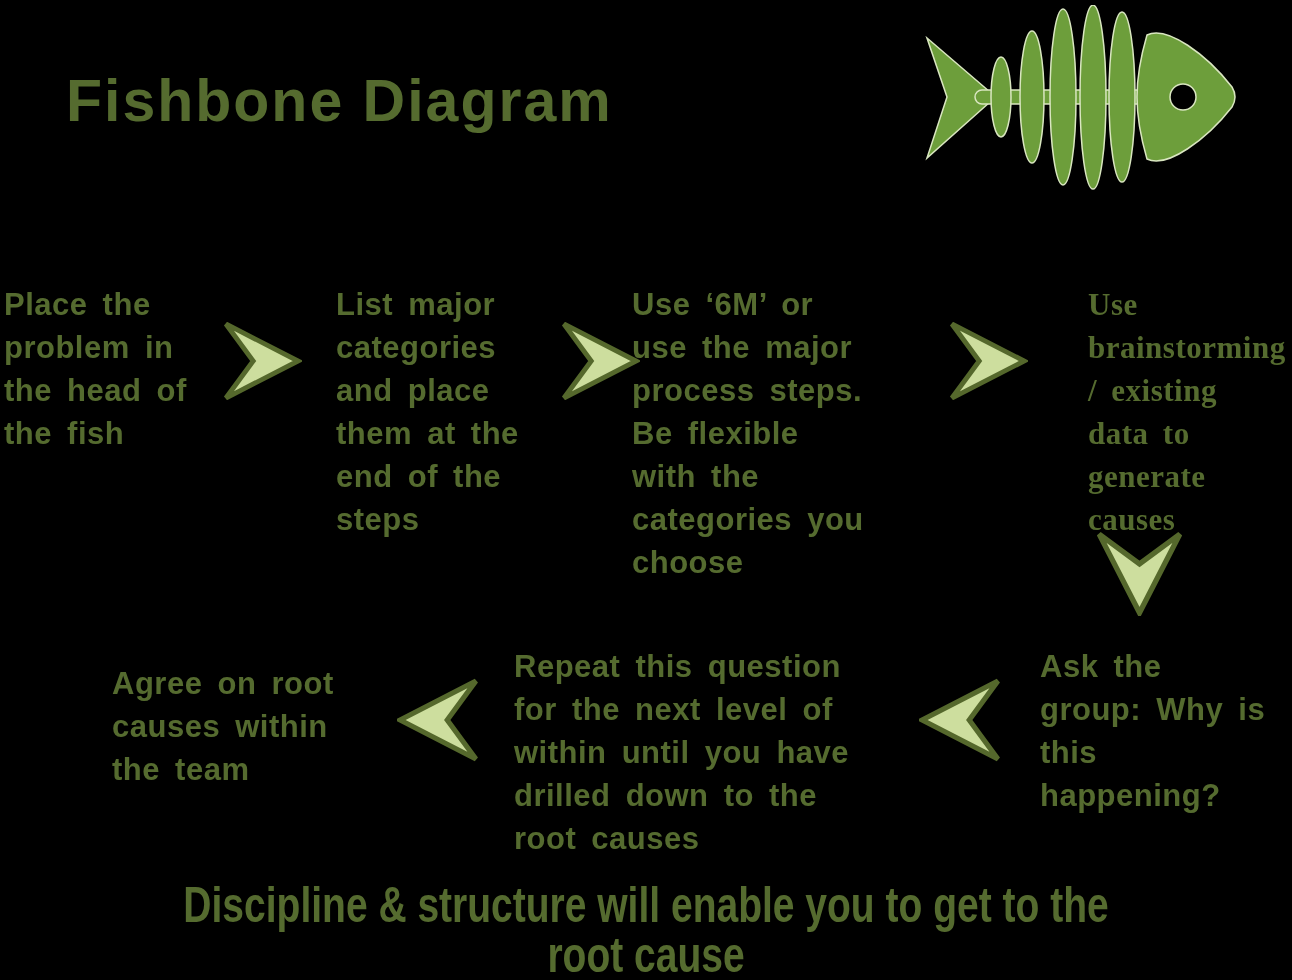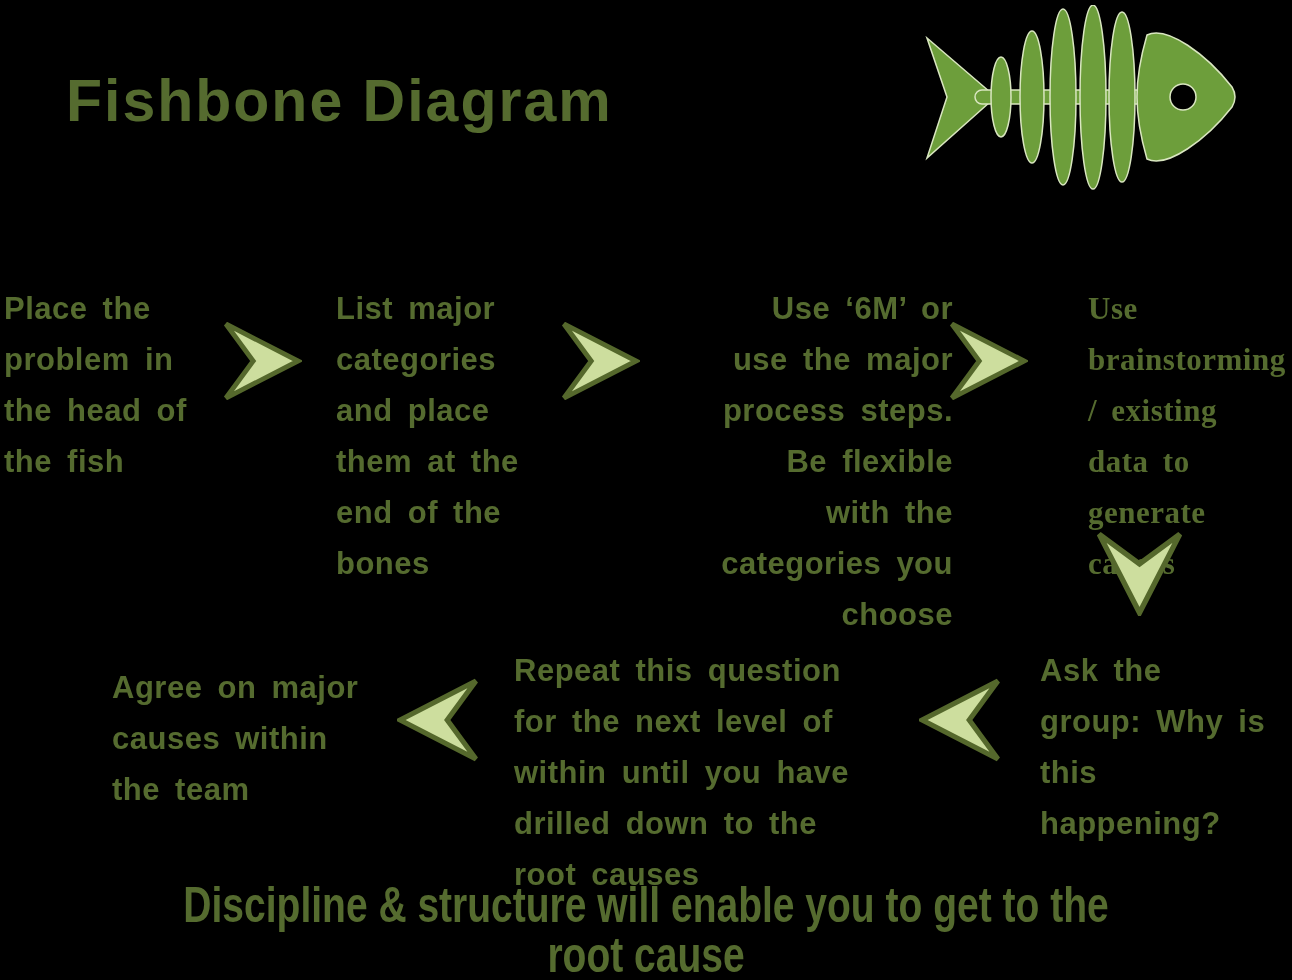--- a/index.html
+++ b/index.html
@@ -12,21 +12,21 @@
   }
   .title {
     position: absolute; left: 66px; top: 50px;
     color: var(--text, #556b2f);
     font-weight: bold; font-size: 59px; line-height: 102px;
     letter-spacing: 2px; white-space: nowrap;
   }
   .step {
     position: absolute;
     color: var(--text, #556b2f);
-    font-weight: bold; font-size: 31px; line-height: 51px;
+    font-weight: bold; font-size: 31px; line-height: 43px;
     letter-spacing: 0.5px; word-spacing: 6px;
     white-space: pre-line;
   }
   .footer {
     position: absolute; left: 0; top: 880px; width: 1292px;
     text-align: center;
     color: var(--text, #556b2f);
     font-weight: bold; font-size: 50px; line-height: 50px;
     white-space: pre-line;
     transform: scaleX(0.78); transform-origin: 50% 0;
@@ -70,27 +70,27 @@
 
 <svg class="chev" style="left:222px; top:322px;" width="80" height="78" viewBox="0 0 80 80" aria-hidden="true">
   <polygon points="3,2 77,40 3,78 31,40"></polygon>
 </svg>
 
 <div class="step" style="left:336px; top:283px; width:220px;">List major
 categories
 and place
 them at the
 end of the
-bones</div>
+steps</div>
 
 <svg class="chev" style="left:560px; top:322px;" width="80" height="78" viewBox="0 0 80 80" aria-hidden="true">
   <polygon points="3,2 77,40 3,78 31,40"></polygon>
 </svg>
 
-<div class="step" style="left:668px; top:283px; width:285px;text-align:right;">Use ‘6M’ or
+<div class="step" style="left:632px; top:283px; width:285px;">Use ‘6M’ or
 use the major
 process steps.
 Be flexible
 with the
 categories you
 choose</div>
 
 <svg class="chev" style="left:948px; top:322px;" width="80" height="78" viewBox="0 0 80 80" aria-hidden="true">
   <polygon points="3,2 77,40 3,78 31,40"></polygon>
 </svg>
@@ -118,18 +118,18 @@
 <div class="step" style="left:514px; top:645px; width:400px;">Repeat this question
 for the next level of
 within until you have
 drilled down to the
 root causes</div>
 
 <svg class="chev" style="left:397px; top:677px;" width="82" height="86" viewBox="0 0 80 80" aria-hidden="true">
   <polygon points="77,2 3,40 77,78 49,40"></polygon>
 </svg>
 
-<div class="step" style="left:112px; top:662px; width:270px;">Agree on major
+<div class="step" style="left:112px; top:662px; width:270px;">Agree on root
 causes within
 the team</div>
 
 <div class="footer">Discipline &amp; structure will enable you to get to the root cause
 of the problem</div>
 
 </body></html>

